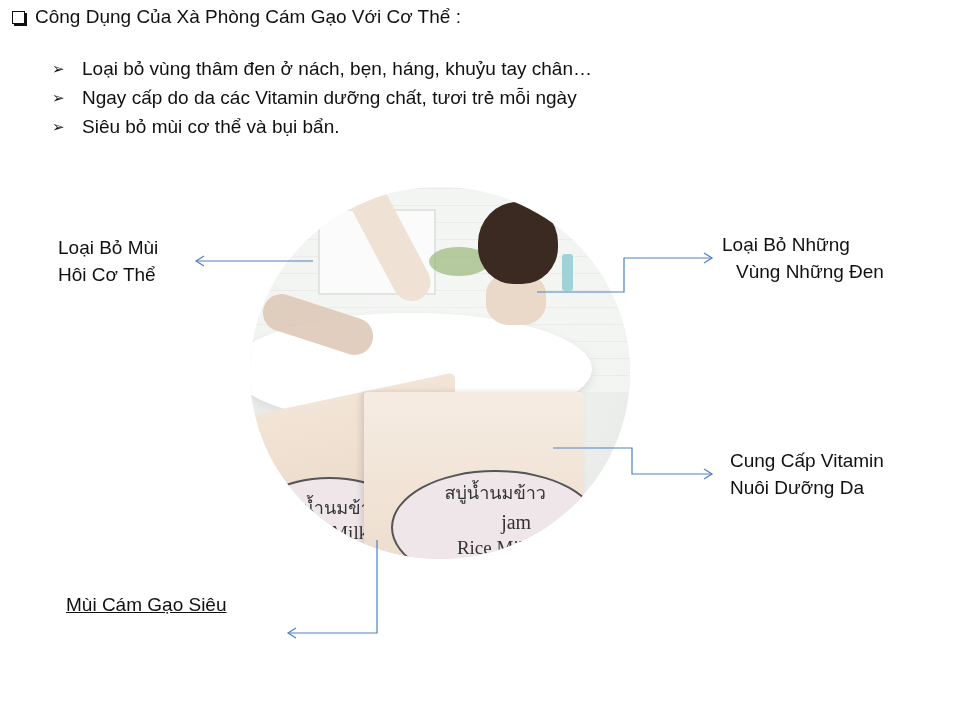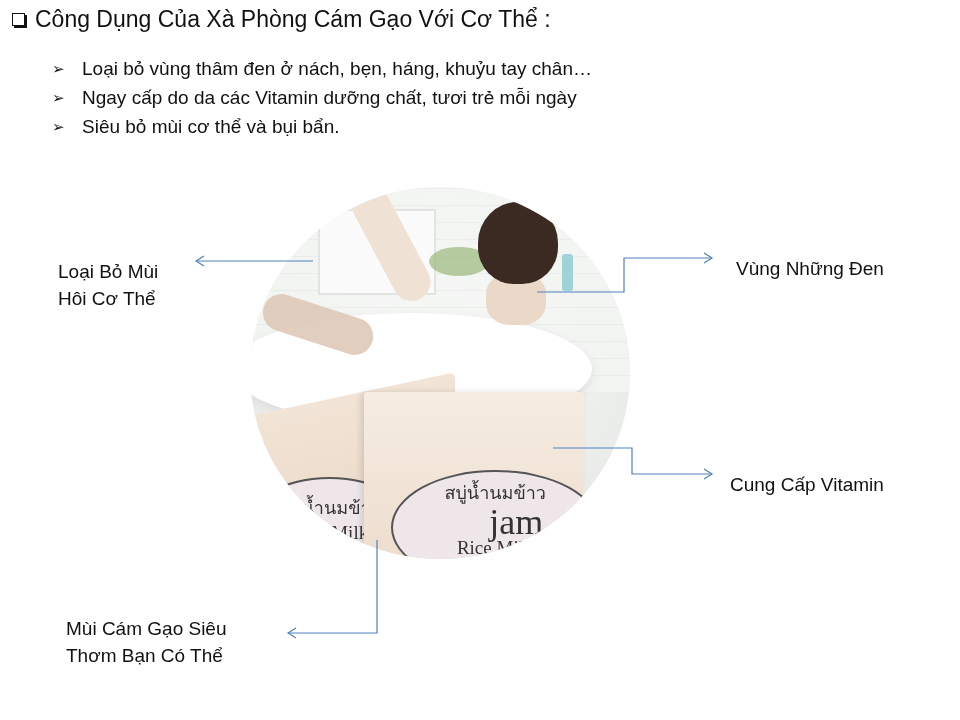--- a/index.html
+++ b/index.html
@@ -1,18 +1,18 @@
 <!DOCTYPE html>
 <html><head>
 <meta charset="utf-8">
 <style>
   html, body { margin:0; padding:0; }
   body { width:960px; height:720px; background:#ffffff; position:relative; overflow:hidden;
          font-family:"Liberation Sans", sans-serif; color:#111; }
-  .title { position:absolute; left:10px; top:6px; font-size:23px; display:flex; align-items:center; }
+  .title { position:absolute; left:10px; top:6px; font-size:19px; display:flex; align-items:center; }
   .title .box { display:inline-block; width:11px; height:11px; border:1.5px solid #111; box-shadow:2px 2px 0 #111; margin-right:10px; margin-left:2px; }
   .bullets { position:absolute; left:52px; top:54px; font-size:19px; line-height:29px; margin:0; padding:0; list-style:none; }
   .bullets li { display:flex; align-items:center; }
   .bullets .arrow { display:inline-block; width:18px; margin-right:12px; font-size:15px; }
   .photo { position:absolute; left:250px; top:187px; width:380px; height:372px; border-radius:50%; overflow:hidden;
            background: radial-gradient(ellipse at 50% 40%, #fafafa 0%, #eef0ee 55%, #e3e6e3 100%); }
   .photo .wall { position:absolute; left:0; top:0; width:100%; height:55%;
                  background: repeating-linear-gradient(0deg, #f4f6f4 0 16px, #e8ebe8 16px 17px); opacity:0.8; }
   .photo .window { position:absolute; left:18%; top:6%; width:30%; height:22%; background:#fbfbfb; border:2px solid #e2e4e2; }
   .photo .plant { position:absolute; left:47%; top:16%; width:16%; height:8%; background:#9ab87a; border-radius:50%; opacity:.7; }
@@ -22,25 +22,25 @@
   .photo .head { position:absolute; left:60%; top:4%; width:21%; height:22%; background:#3a2a22; border-radius:50% 50% 45% 45%; }
   .photo .shoulder { position:absolute; left:62%; top:23%; width:16%; height:14%; background:#ead8c8; border-radius:40%; }
   .photo .arm { position:absolute; left:32%; top:-2%; width:10%; height:34%; background:#efe1d4; border-radius:30px; transform:rotate(-28deg); }
   .photo .bottle { position:absolute; left:82%; top:18%; width:3%; height:10%; background:#9fd3d8; border-radius:3px; }
   .soap1 { position:absolute; left:-2%; top:56%; width:56%; height:46%; background:linear-gradient(180deg,#f2e4d6,#e8d6c4); transform:skewY(-12deg); border-radius:6px; }
   .soap2 { position:absolute; left:30%; top:55%; width:58%; height:50%; background:linear-gradient(180deg,#f6ece2,#ecdccc); border-radius:4px; box-shadow:-3px 0 6px rgba(0,0,0,.12); }
   .label { position:absolute; border:2px solid #555; background:#efe6ea; border-radius:50%; color:#333;
            font-family:"Liberation Serif", serif; text-align:center; }
   .label1 { left:-2%; top:78%; width:45%; height:28%; }
   .label2 { left:37%; top:76%; width:54%; height:30%; }
-  .label .brand { font-size:36px; line-height:30px; display:block; margin-top:18px;padding-left:42px; }
+  .label .brand { font-size:20px; line-height:30px; display:block; margin-top:18px;padding-left:42px; }
   .label .sub { font-size:19px; display:block; }
   .label .thai { font-size:18px; display:block; margin-top:6px; }
   .label1 .thai { margin-top:14px; }
-  .callout { position:absolute; font-size:19px; line-height:27px;margin-top:24px; }
+  .callout { position:absolute; font-size:19px; line-height:27px; }
   svg.connectors { position:absolute; left:0; top:0; width:960px; height:720px; pointer-events:none; }
 </style>
 </head>
 <body>
 
 <div class="title">
   <span class="box"></span>
   <span>Công Dụng Của Xà Phòng Cám Gạo Với Cơ Thể :</span>
 </div>
 
@@ -100,23 +100,24 @@
     <polyline points="296,628 288,633 296,638"></polyline>
   </g>
 </svg>
 
 <div class="callout" style="left:58px; top:234px;">
   <div>Loại Bỏ Mùi</div>
   <div>Hôi Cơ Thể</div>
 </div>
 
 <div class="callout" style="left:722px; top:231px;">
+  <div>Loại Bỏ Những</div>
   <div style="padding-left:14px;">Vùng Những Đen</div>
 </div>
 
 <div class="callout" style="left:730px; top:447px;">
   <div>Cung Cấp Vitamin</div>
+  <div>Nuôi Dưỡng Da</div>
 </div>
 
-<div class="callout" style="left:66px; top:591px;">
+<div class="callout" style="left:66px; top:591px;text-decoration:underline;">
   <div>Mùi Cám Gạo Siêu</div>
-  <div>Thơm Bạn Có Thể</div>
 </div>
 
 </body></html>

